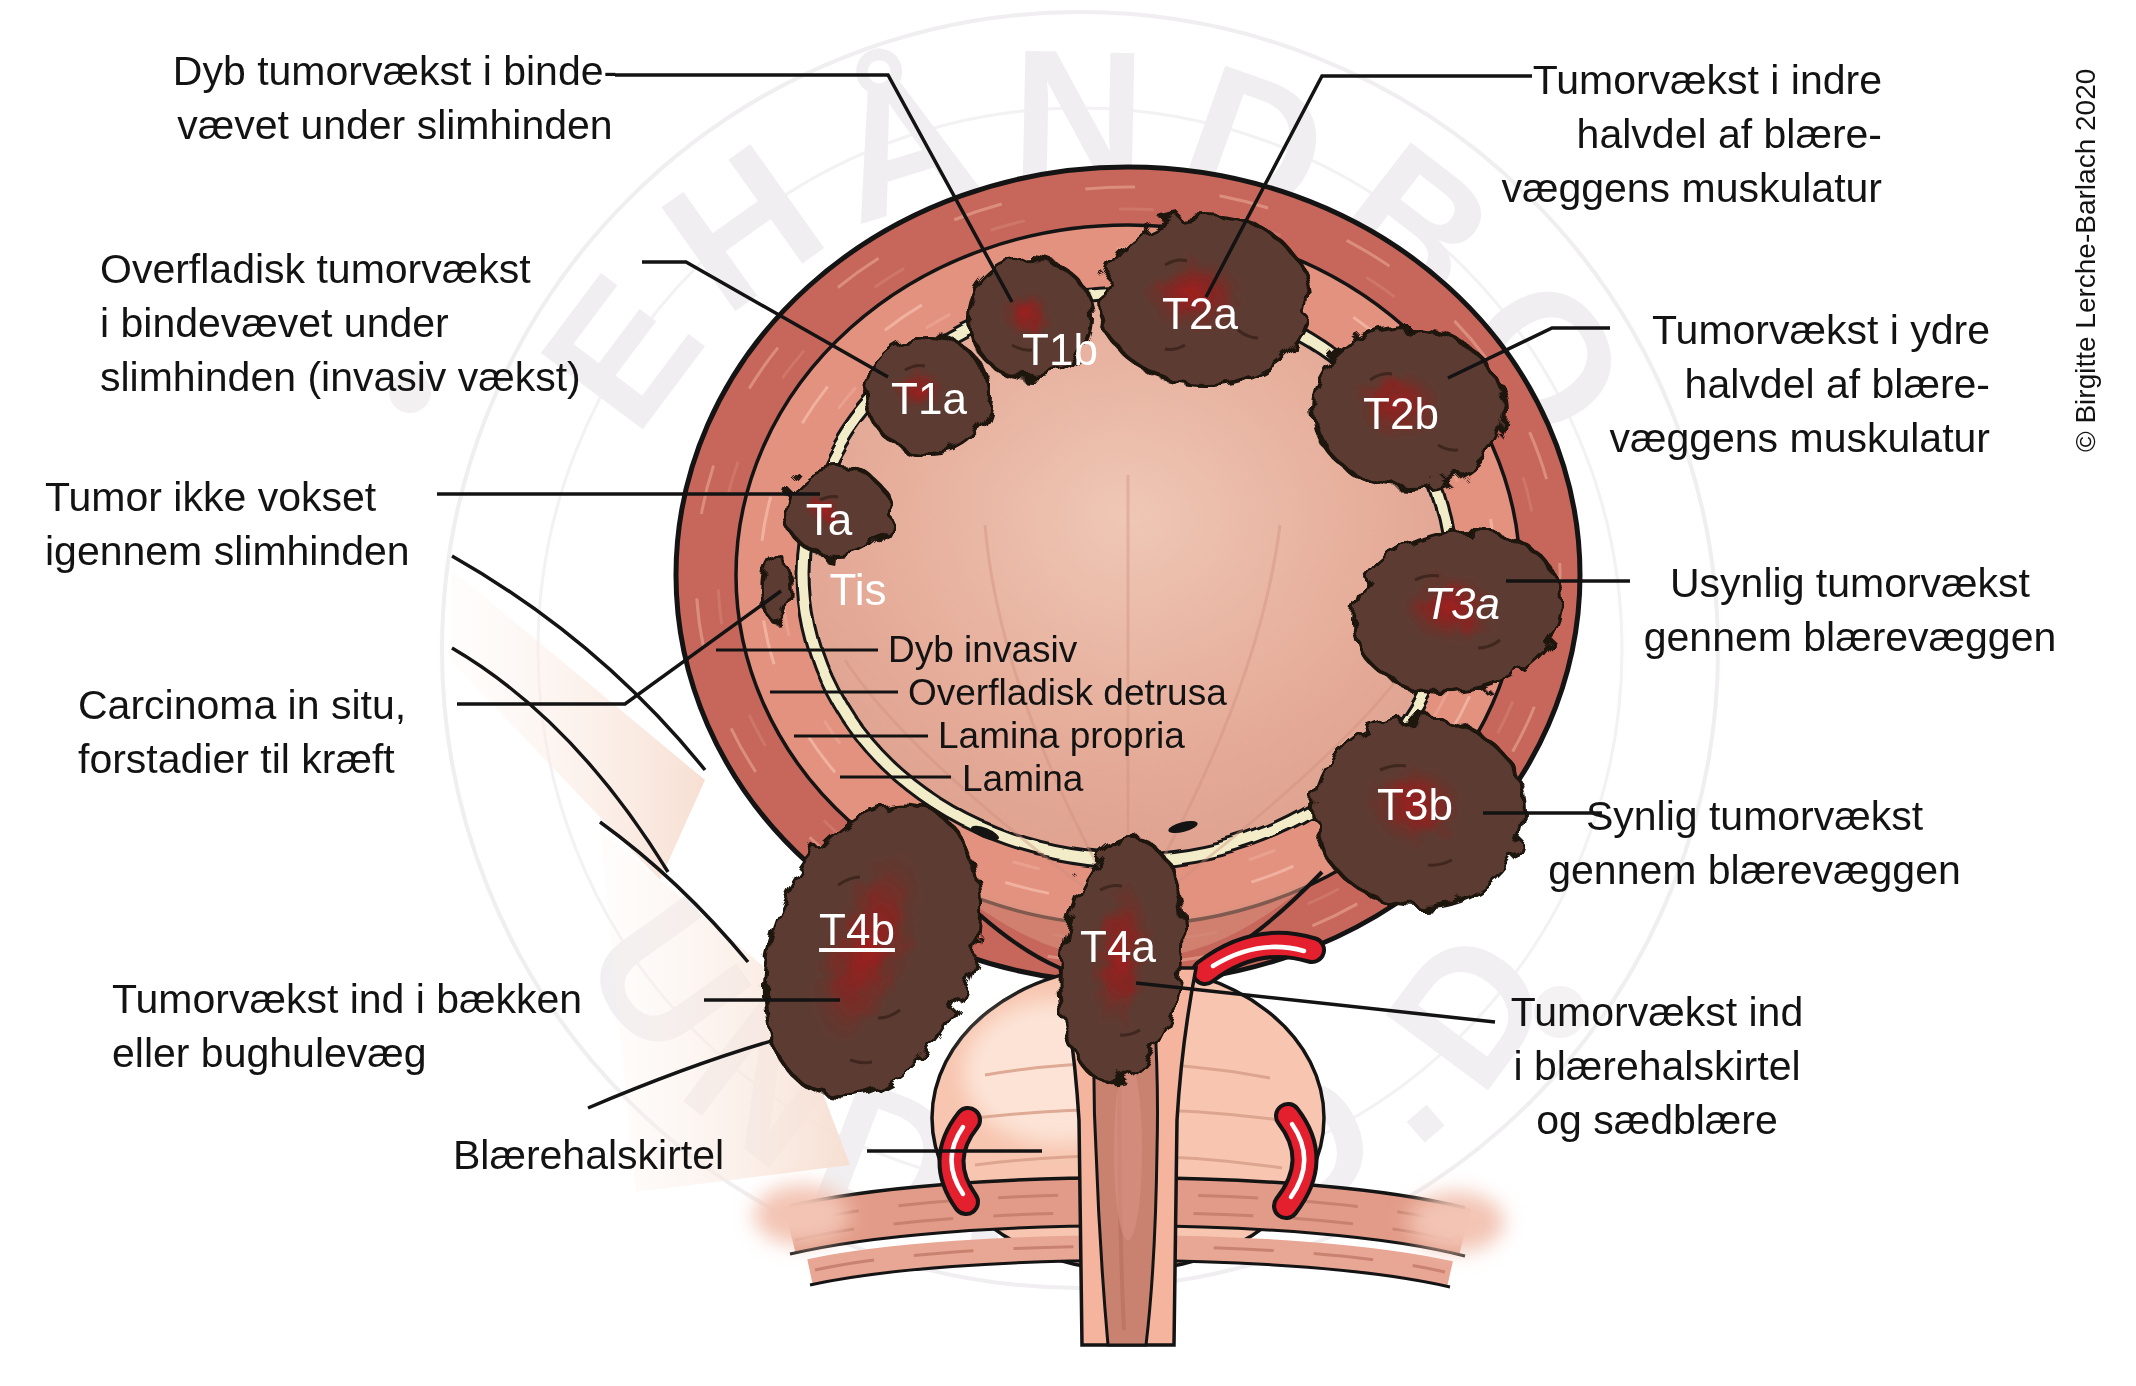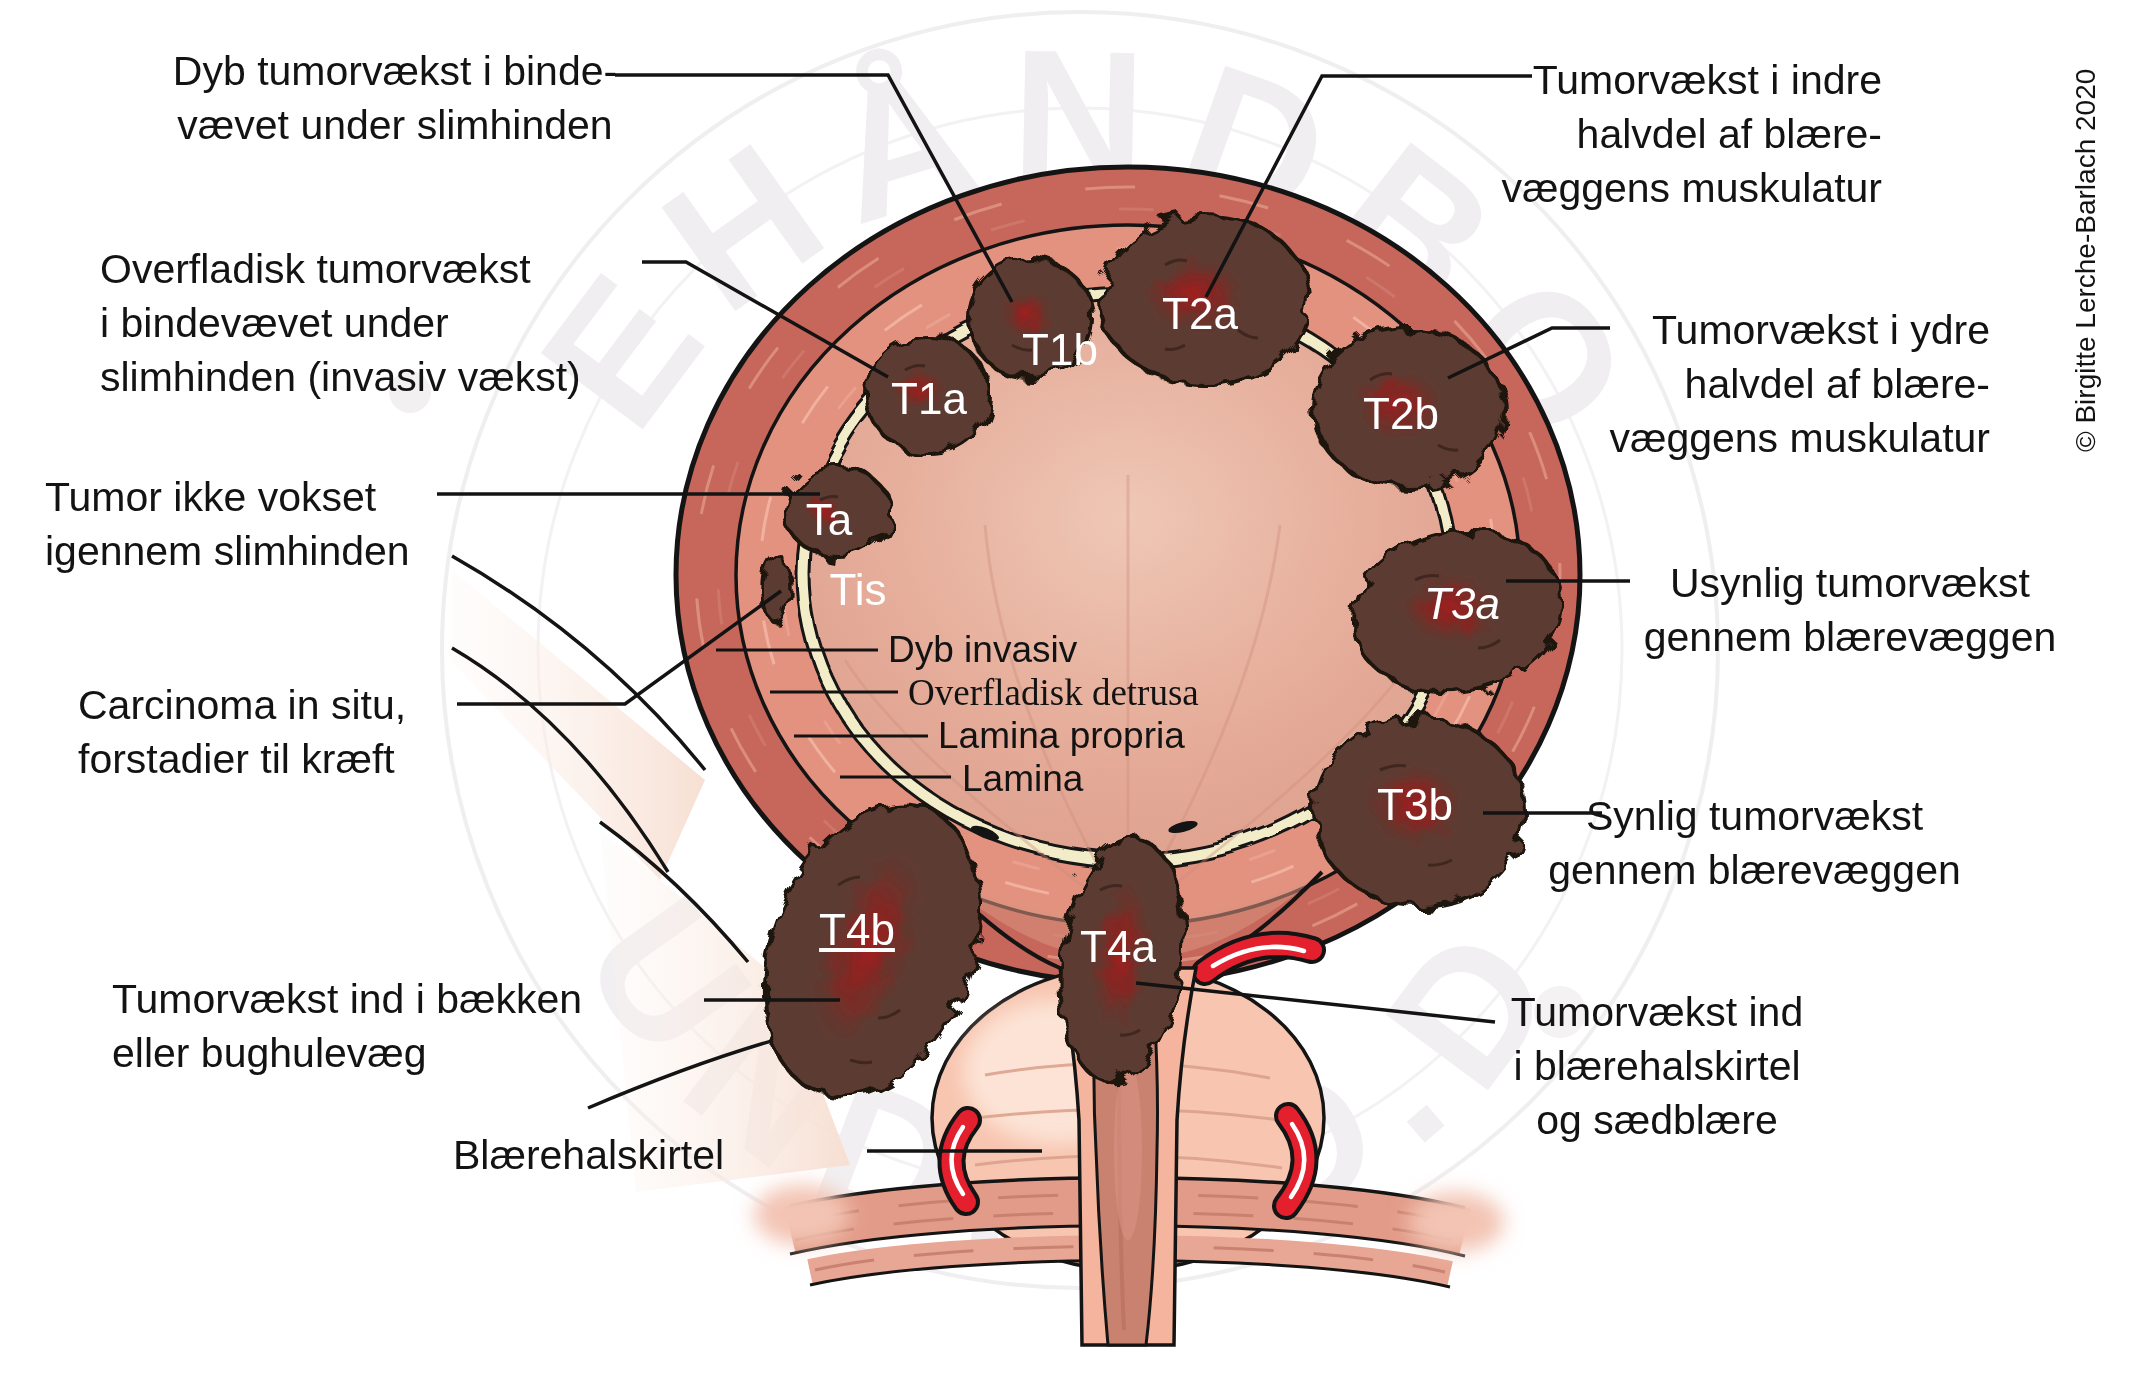--- a/index.html
+++ b/index.html
@@ -263,21 +263,21 @@
 væggens muskulatur</div>
 <div class="lbl al-c" style="left:1625px;top:556px;width:450px;">Usynlig tumorvækst
 gennem blærevæggen</div>
 <div class="lbl al-c" style="left:1532px;top:789px;width:445px;">Synlig tumorvækst
 gennem blærevæggen</div>
 <div class="lbl al-c" style="left:1498px;top:985px;width:318px;">Tumorvækst ind
 i blærehalskirtel
 og sædblære</div>
 
 <div class="lbl inner" style="left:888px;top:629px;">Dyb invasiv</div>
-<div class="lbl inner" style="left:908px;top:672px;font-family:Liberation Serif, serif;">Overfladisk detrusa</div>
+<div class="lbl inner" style="left:908px;top:672px;">Overfladisk detrusa</div>
 <div class="lbl inner" style="left:938px;top:715px;">Lamina propria</div>
 <div class="lbl inner" style="left:962px;top:758px;">Lamina</div>
 
 <div class="ttag" style="left:829px;top:520px;">Ta</div>
 <div class="ttag" style="left:841px;top:590px;padding-left:34px;">Tis</div>
 <div class="ttag" style="left:929px;top:399px;">T1a</div>
 <div class="ttag" style="left:1060px;top:330px;margin-top:20px;">T1b</div>
 <div class="ttag" style="left:1200px;top:314px;">T2a</div>
 <div class="ttag" style="left:1401px;top:414px;">T2b</div>
 <div class="ttag" style="left:1462px;top:604px;font-style:italic;">T3a</div>

